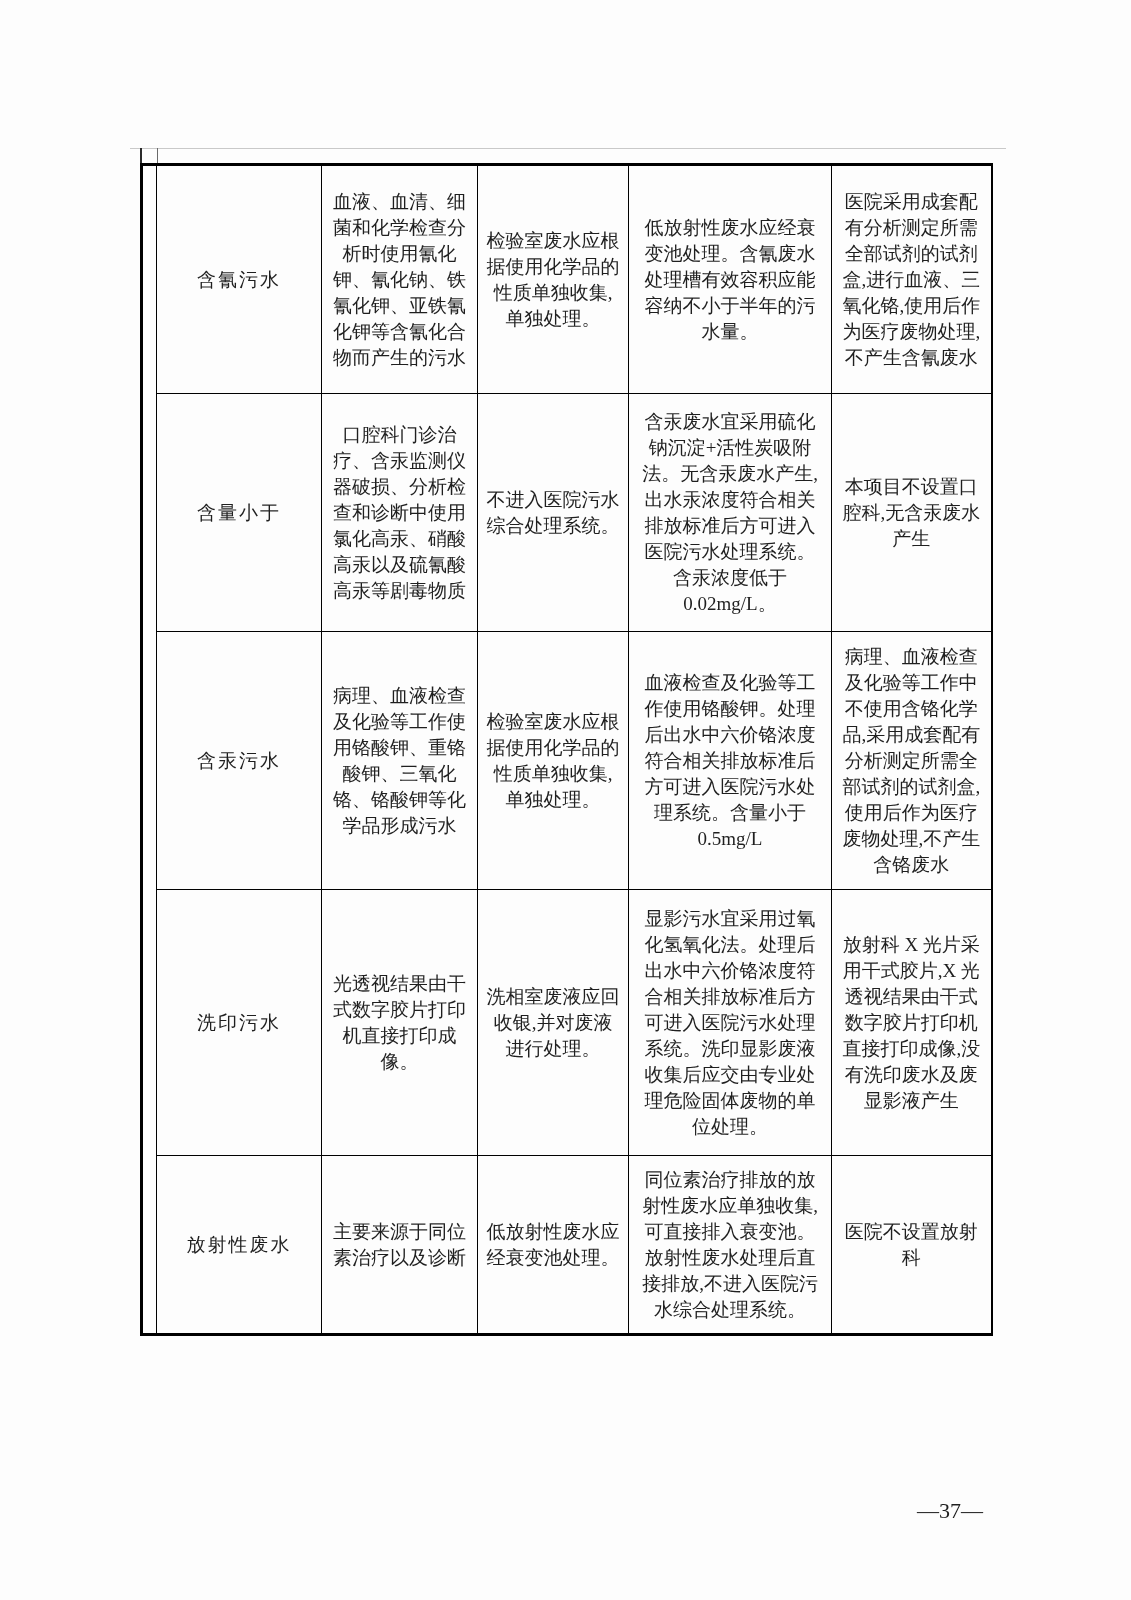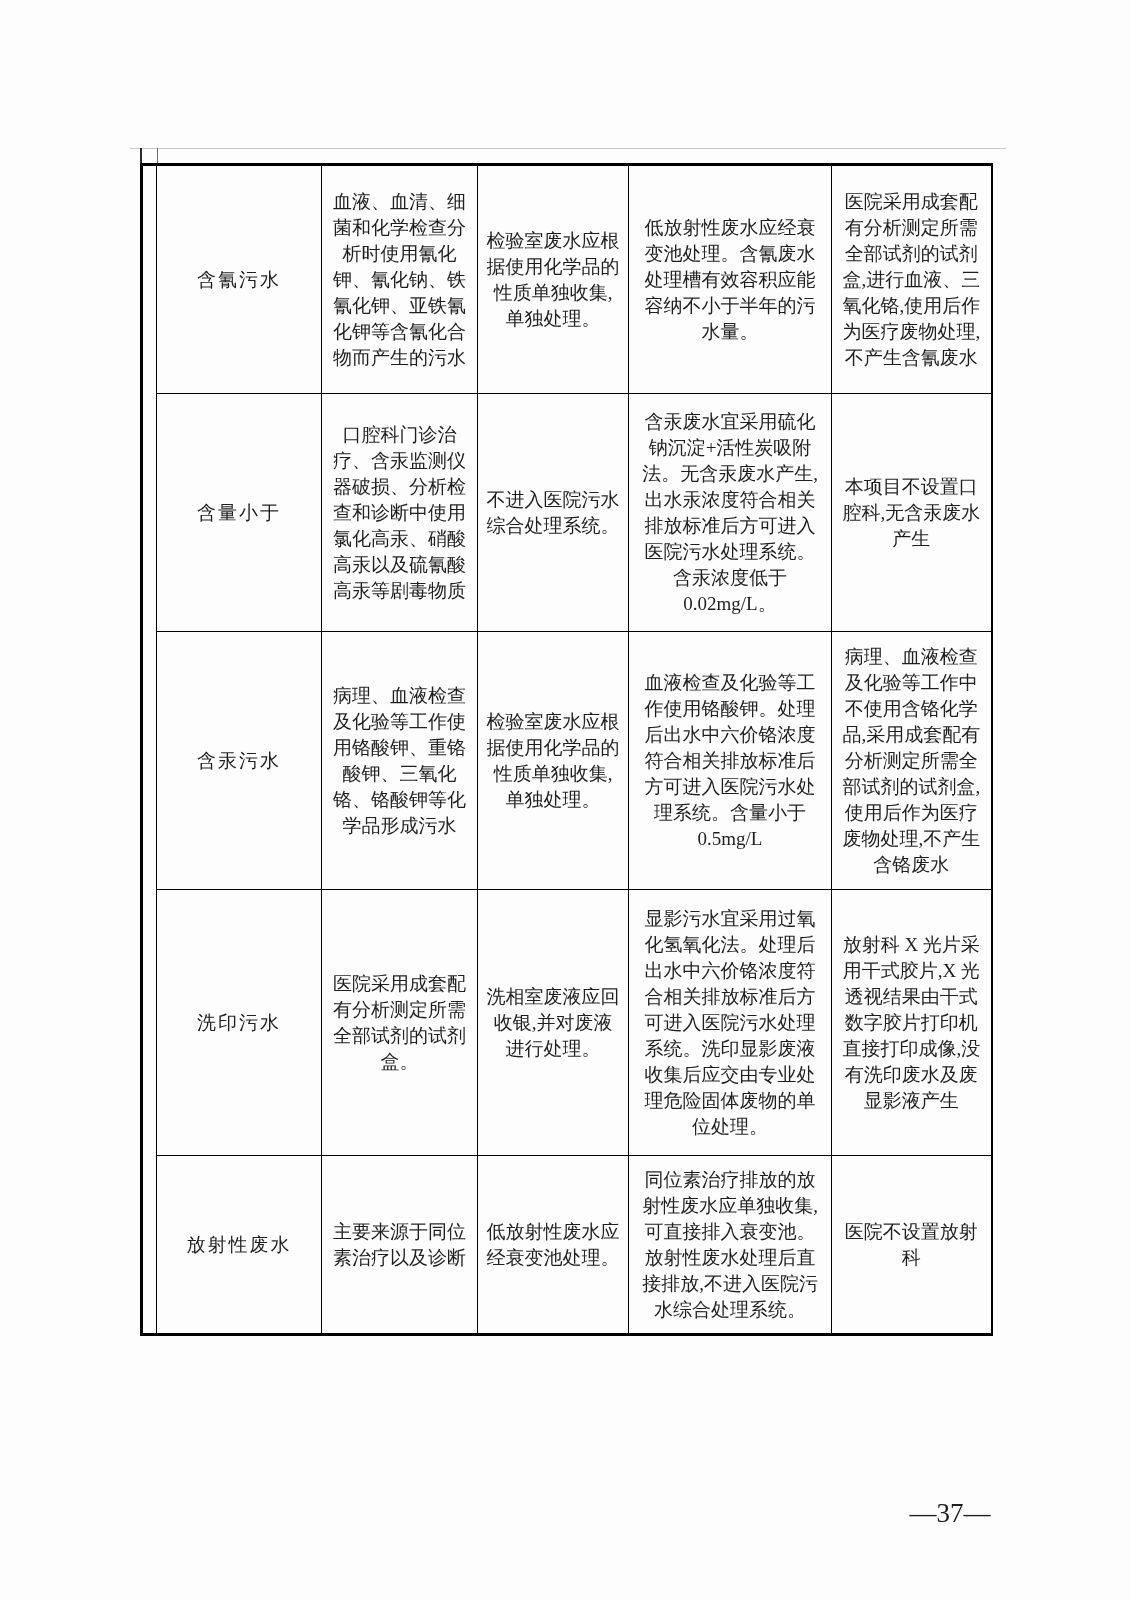--- a/index.html
+++ b/index.html
@@ -67,21 +67,21 @@
   .waste-table td.category {
     letter-spacing: 2px;
     margin-left: 25px;
   }
   .page-number {
     position: absolute;
     left: 900px;
     top: 1498px;
     width: 100px;
     text-align: center;
-    font-size: 27px;
+    font-size: 22px;
     color: #1f1f1f;
     white-space: nowrap;
   }
 </style>
 </head>
 <body>
 
 <div class="page">
 
   <div class="scan-hairline"></div>
@@ -114,21 +114,21 @@
     </tr>
     <tr style="height:258px">
       <td class="category">含汞污水</td>
       <td>病理、血液检查及化验等工作使用铬酸钾、重铬酸钾、三氧化铬、铬酸钾等化学品形成污水</td>
       <td>检验室废水应根据使用化学品的性质单独收集,单独处理。</td>
       <td>血液检查及化验等工作使用铬酸钾。处理后出水中六价铬浓度符合相关排放标准后方可进入医院污水处理系统。含量小于 0.5mg/L</td>
       <td>病理、血液检查及化验等工作中不使用含铬化学品,采用成套配有分析测定所需全部试剂的试剂盒,使用后作为医疗废物处理,不产生含铬废水</td>
     </tr>
     <tr style="height:266px">
       <td class="category">洗印污水</td>
-      <td>医院采用成套配有分析测定所需全部试剂的试剂盒。</td>
+      <td>光透视结果由干式数字胶片打印机直接打印成像。</td>
       <td>洗相室废液应回收银,并对废液进行处理。</td>
       <td>显影污水宜采用过氧化氢氧化法。处理后出水中六价铬浓度符合相关排放标准后方可进入医院污水处理系统。洗印显影废液收集后应交由专业处理危险固体废物的单位处理。</td>
       <td>放射科 X 光片采用干式胶片,X 光透视结果由干式数字胶片打印机直接打印成像,没有洗印废水及废显影液产生</td>
     </tr>
     <tr style="height:179px">
       <td class="category">放射性废水</td>
       <td>主要来源于同位素治疗以及诊断</td>
       <td>低放射性废水应经衰变池处理。</td>
       <td>同位素治疗排放的放射性废水应单独收集,可直接排入衰变池。放射性废水处理后直接排放,不进入医院污水综合处理系统。</td>
       <td>医院不设置放射科</td>

